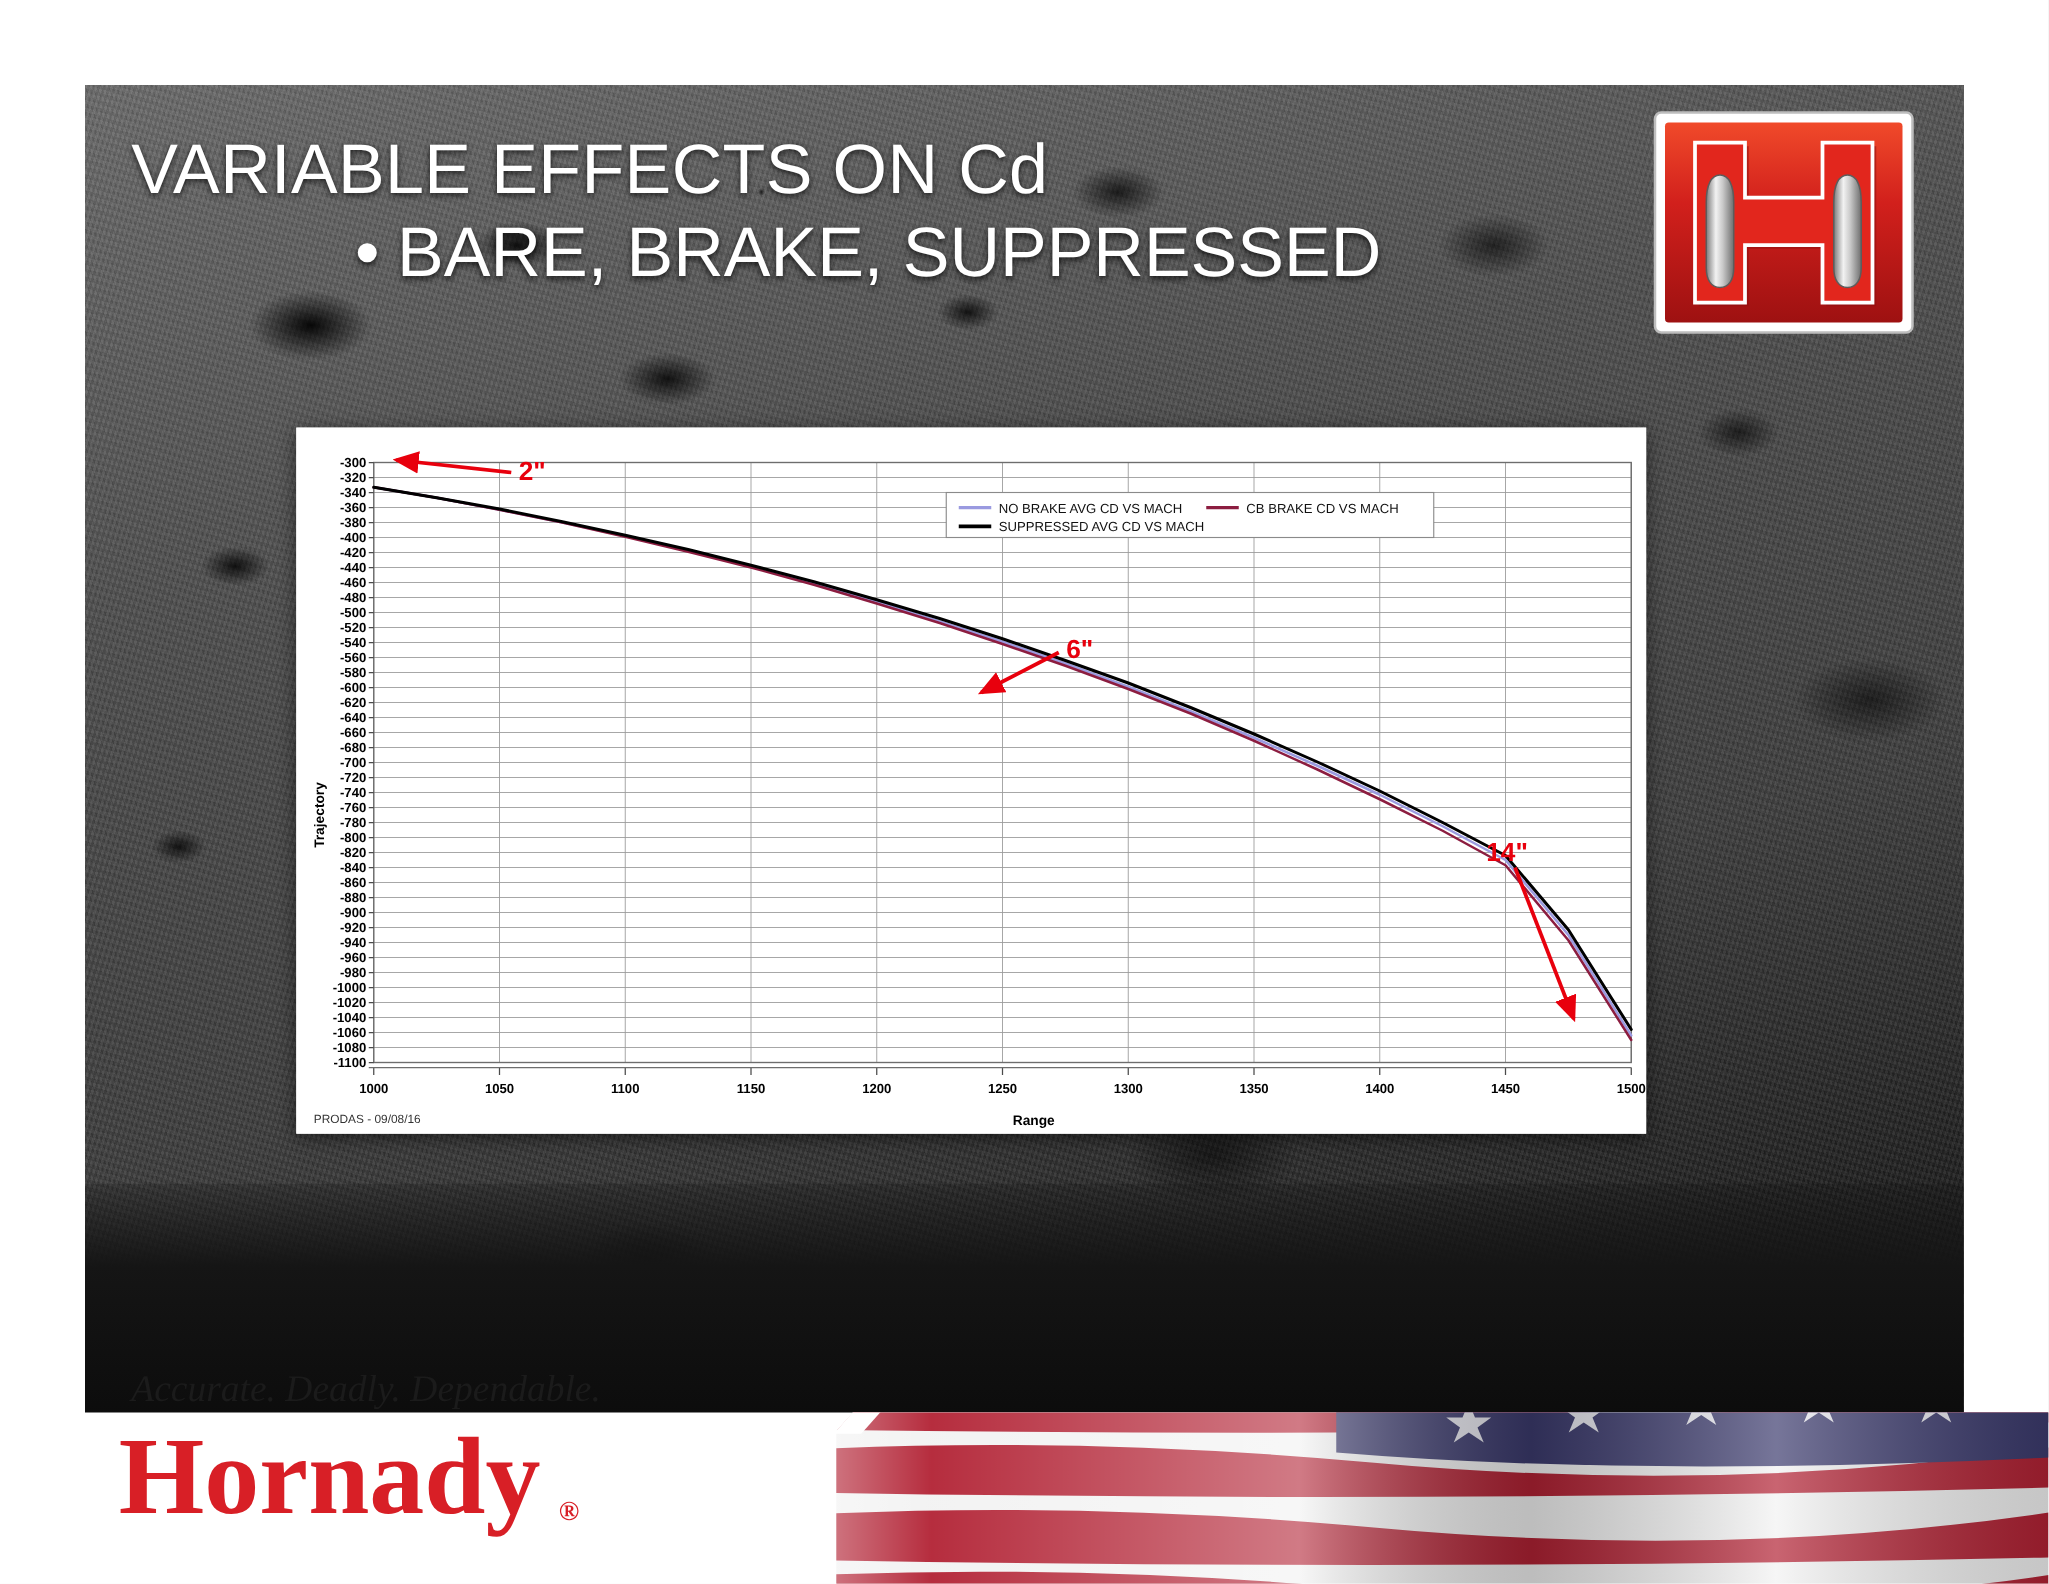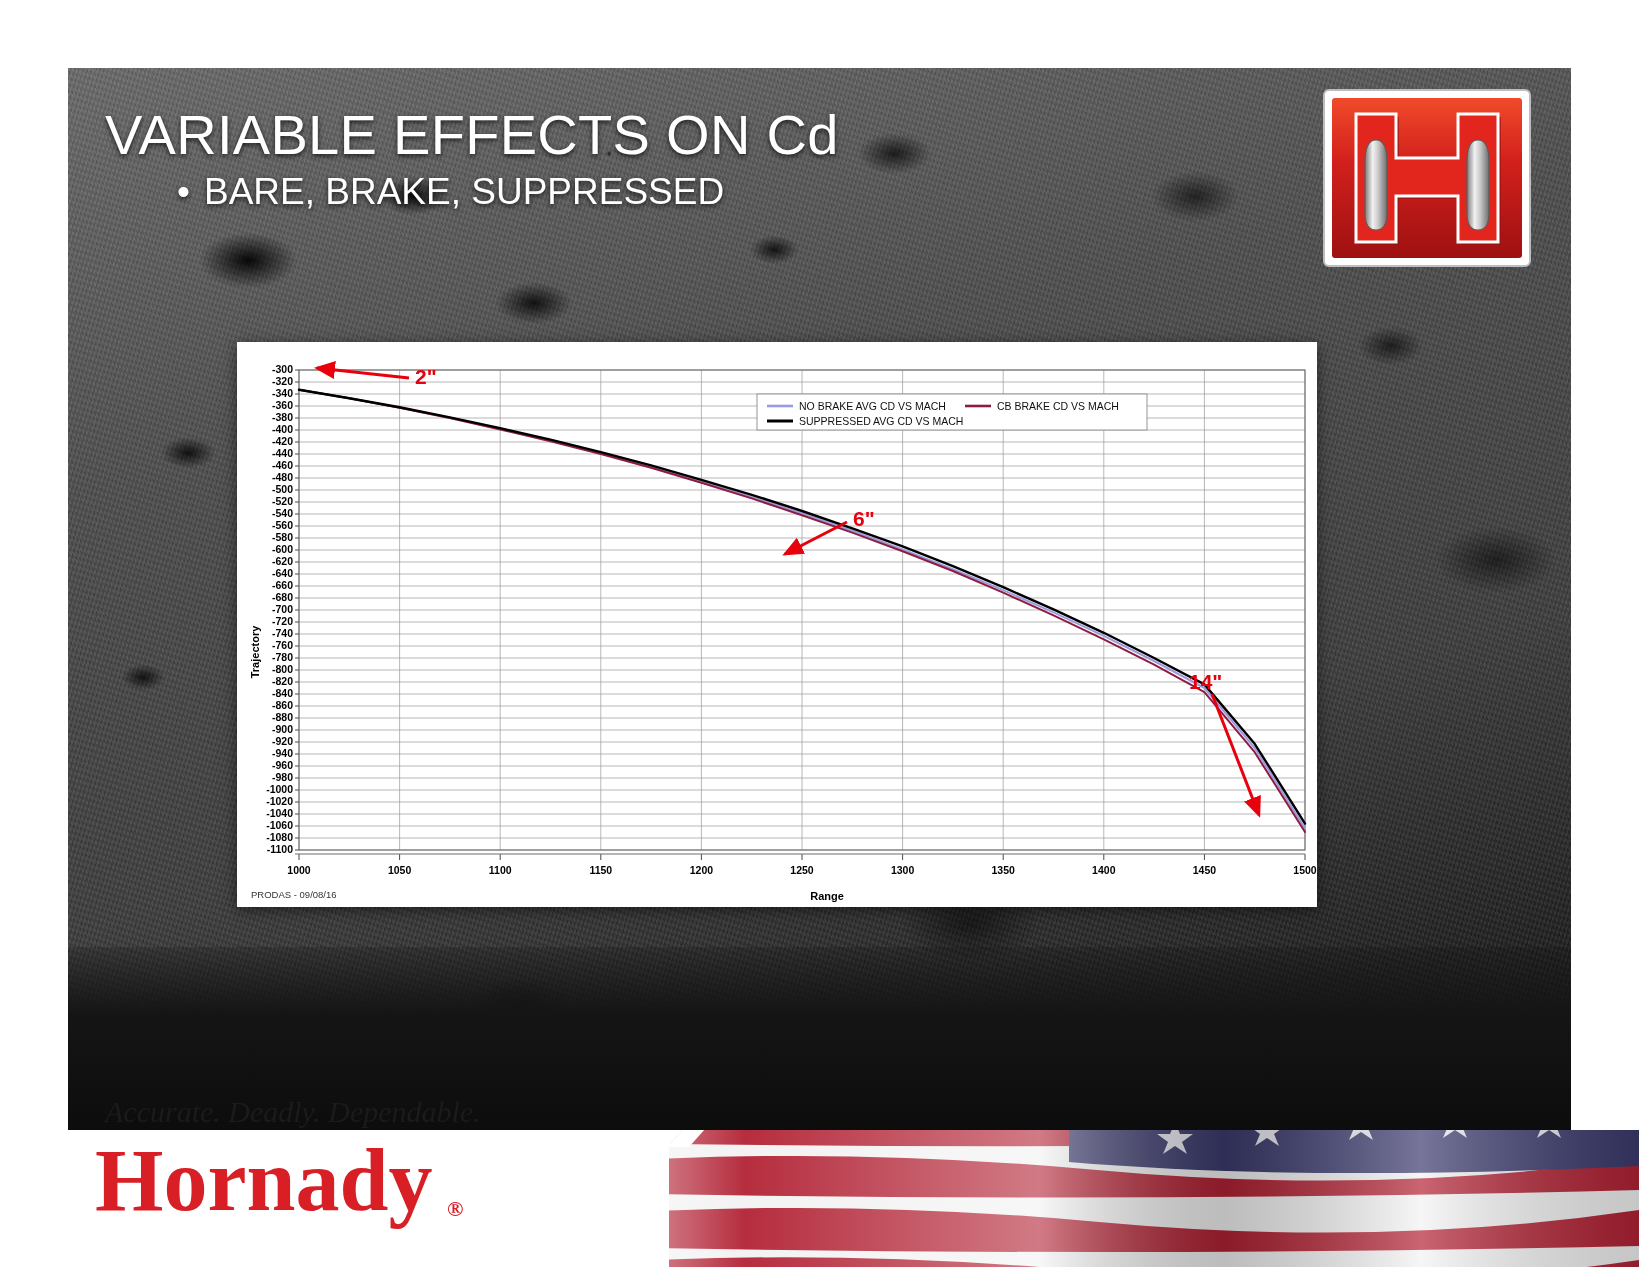--- a/index.html
+++ b/index.html
@@ -49,22 +49,22 @@
      opacity:.9;}
 
   
   .darkband{position:absolute;left:0;right:0;bottom:0;height:190px;
      background:linear-gradient(180deg,rgba(12,12,12,.2) 0%,#151515 35%,#0c0c0c 100%);}
 
   
   #title-block{position:absolute;left:105px;top:105px;width:1000px;z-index:6;}
   #slide-title{color:#fff;font-size:56px;line-height:1.06;font-weight:400;
      letter-spacing:.3px;text-shadow:0 2px 5px rgba(0,0,0,.75);white-space:nowrap;}
-  #subtitle-row{margin-top:8px;padding-left:72px;color:#fff;font-size:37px;
-     line-height:1.06;text-shadow:0 2px 5px rgba(0,0,0,.75);white-space:nowrap;}
+  #subtitle-row{margin-top:8px;padding-left:72px;color:#fff;font-size:56px;
+     line-height:1.06;text-shadow:0 2px 5px rgba(0,0,0,.75);white-space:nowrap;text-align:right;}
   #subtitle-bullet{display:inline-block;margin-right:14px;}
 
   
   #h-logo{position:absolute;right:95px;top:88px;width:210px;height:180px;z-index:7;}
 
   
   #chart-card{position:absolute;left:237px;top:342px;width:1080px;height:565px;
      background:#ffffff;z-index:5;box-shadow:0 3px 14px rgba(0,0,0,.55);}
   #chart-svg{display:block;width:1080px;height:565px;}
 

